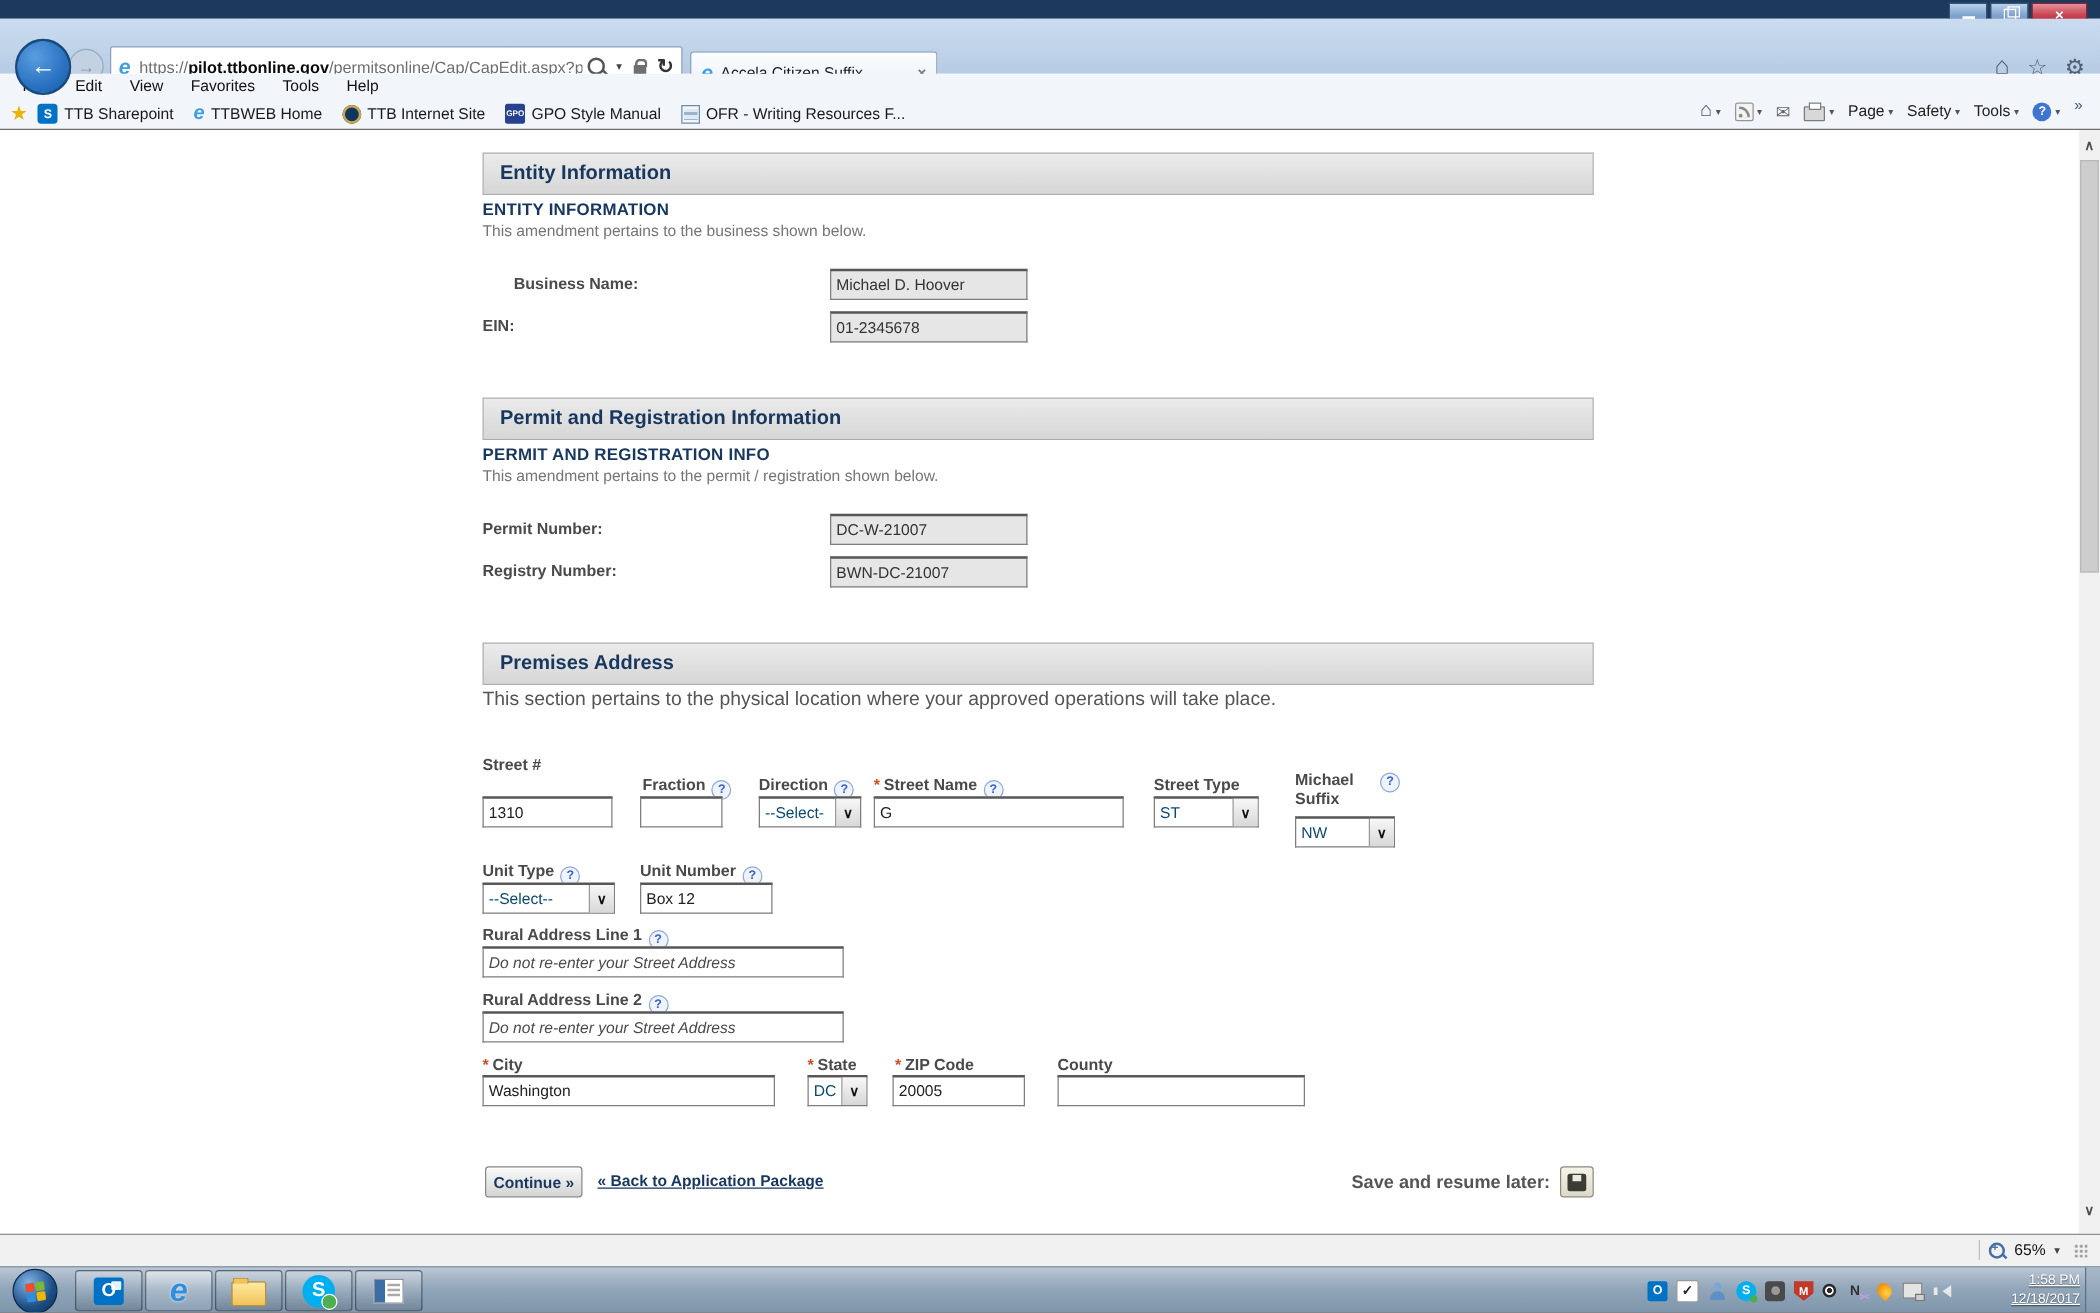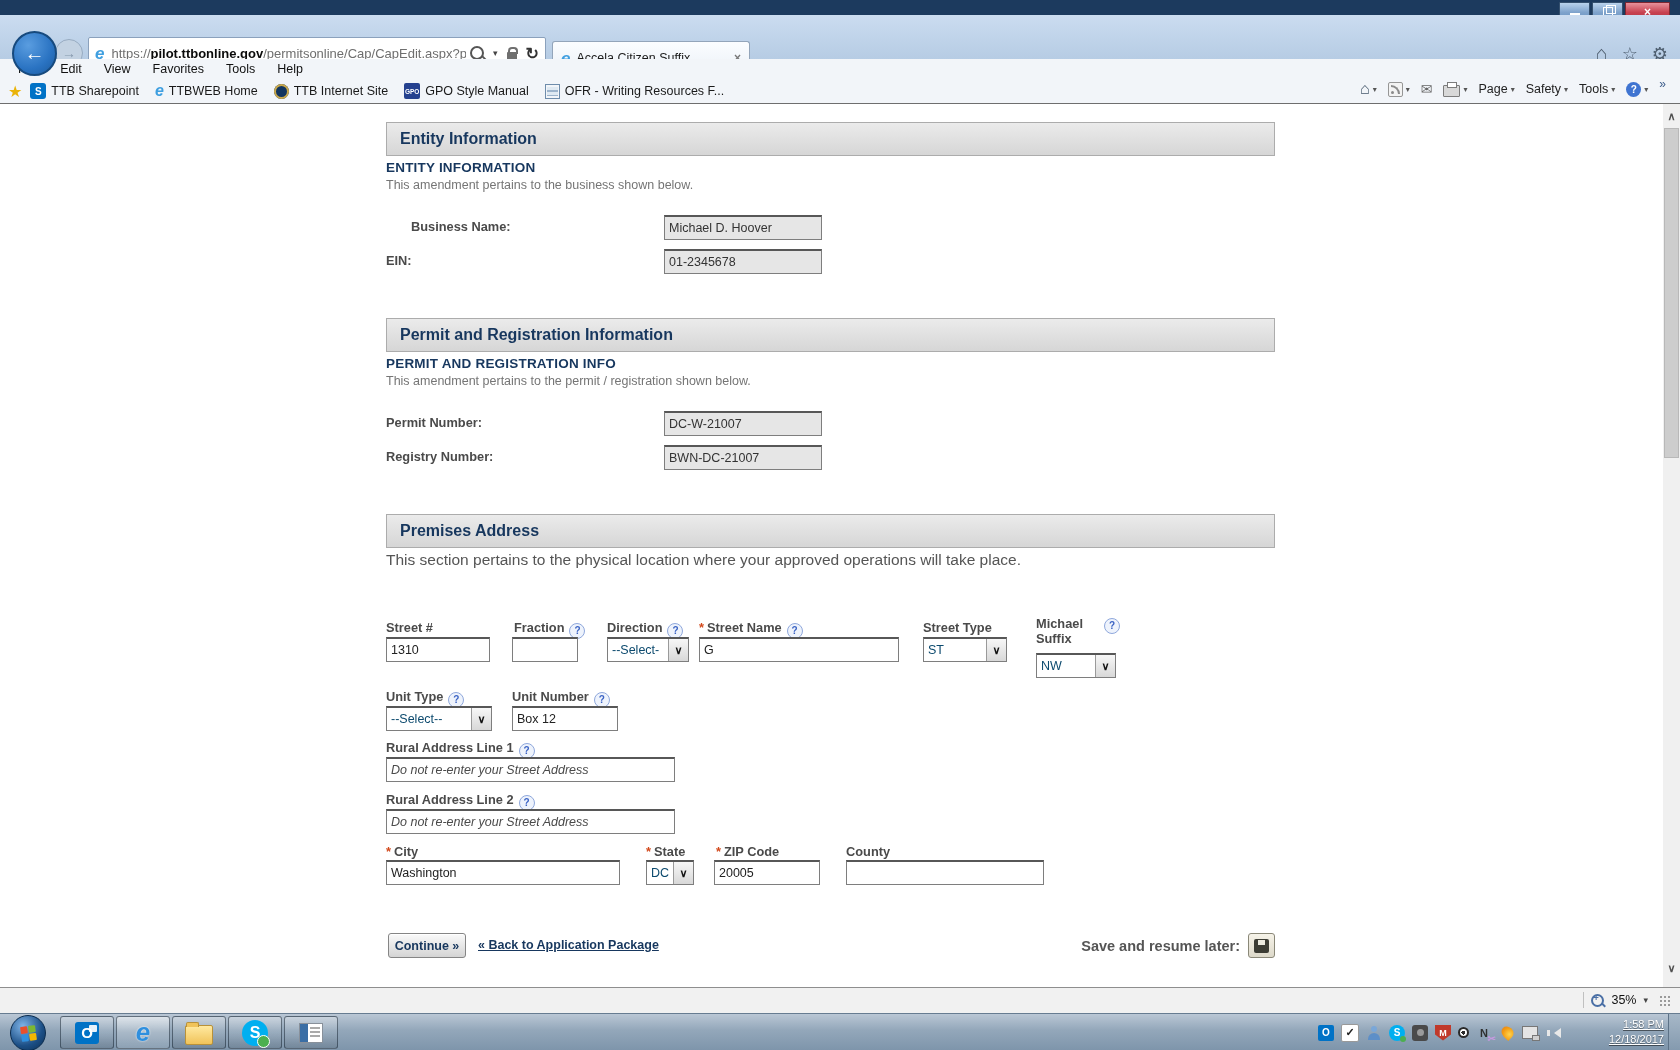--- a/index.html
+++ b/index.html
@@ -302,21 +302,21 @@
     <div class="sechead" style="top:252px;">PERMIT AND REGISTRATION INFO</div>
     <div class="secdesc" style="top:270px;">This amendment pertains to the permit / registration shown below.</div>
     <div class="flabel" style="left:386px;top:311px;">Permit Number:</div>
     <input class="inp ro" style="left: 664px; top: 307px; width: 158px;" readonly="" value="DC-W-21007">
     <div class="flabel" style="left:386px;top:345px;">Registry Number:</div>
     <input class="inp ro" style="left: 664px; top: 341px; width: 158px;" readonly="" value="BWN-DC-21007">
 
     <div class="secbar" style="top:410px;"><span>Premises Address</span></div>
     <div class="bigdesc" style="top:447px;">This section pertains to the physical location where your approved operations will take place.</div>
 
-    <div class="flabel" style="left:386px;top:516px;">Street #</div>
+    <div class="flabel" style="left:386px;top:500px;">Street #</div>
     <div class="flabel" style="left:514px;top:516px;"><span>Fraction</span><span class="help">?</span></div>
     <div class="flabel" style="left:607px;top:516px;"><span>Direction</span><span class="help">?</span></div>
     <div class="flabel" style="left:699px;top:516px;"><span class="req">*</span><span>Street Name</span><span class="help">?</span></div>
     <div class="flabel" style="left:923px;top:516px;">Street Type</div>
     <div class="flabel" style="left:1036px;top:512px;line-height:15px;">
         <span style="display:block;">Michael</span>
         <span style="display:block;">Suffix</span>
       </div>
     <span class="help" style="position:absolute;left:1104px;top:514px;margin:0;">?</span>
 
@@ -376,21 +376,21 @@
   <div class="vscroll">
     <div class="vs-arrow" style="top:6px;">∧</div>
     <div class="vs-thumb"></div>
     <div class="vs-arrow" style="bottom:12px;">∨</div>
   </div>
 
   <div class="statusbar">
     <div class="zoomctl">
       <span class="zoom-sep"></span>
       <span class="zmag"></span>
-      <span class="zoomtext">35%</span>
+      <span class="zoomtext">65%</span>
       <span class="caret">▾</span>
       <span class="grip"></span>
     </div>
   </div>
 
   <div class="taskbar">
     <div class="orb">
       <span class="flag">
           <span class="fl-r"></span>
           <span class="fl-g"></span>

